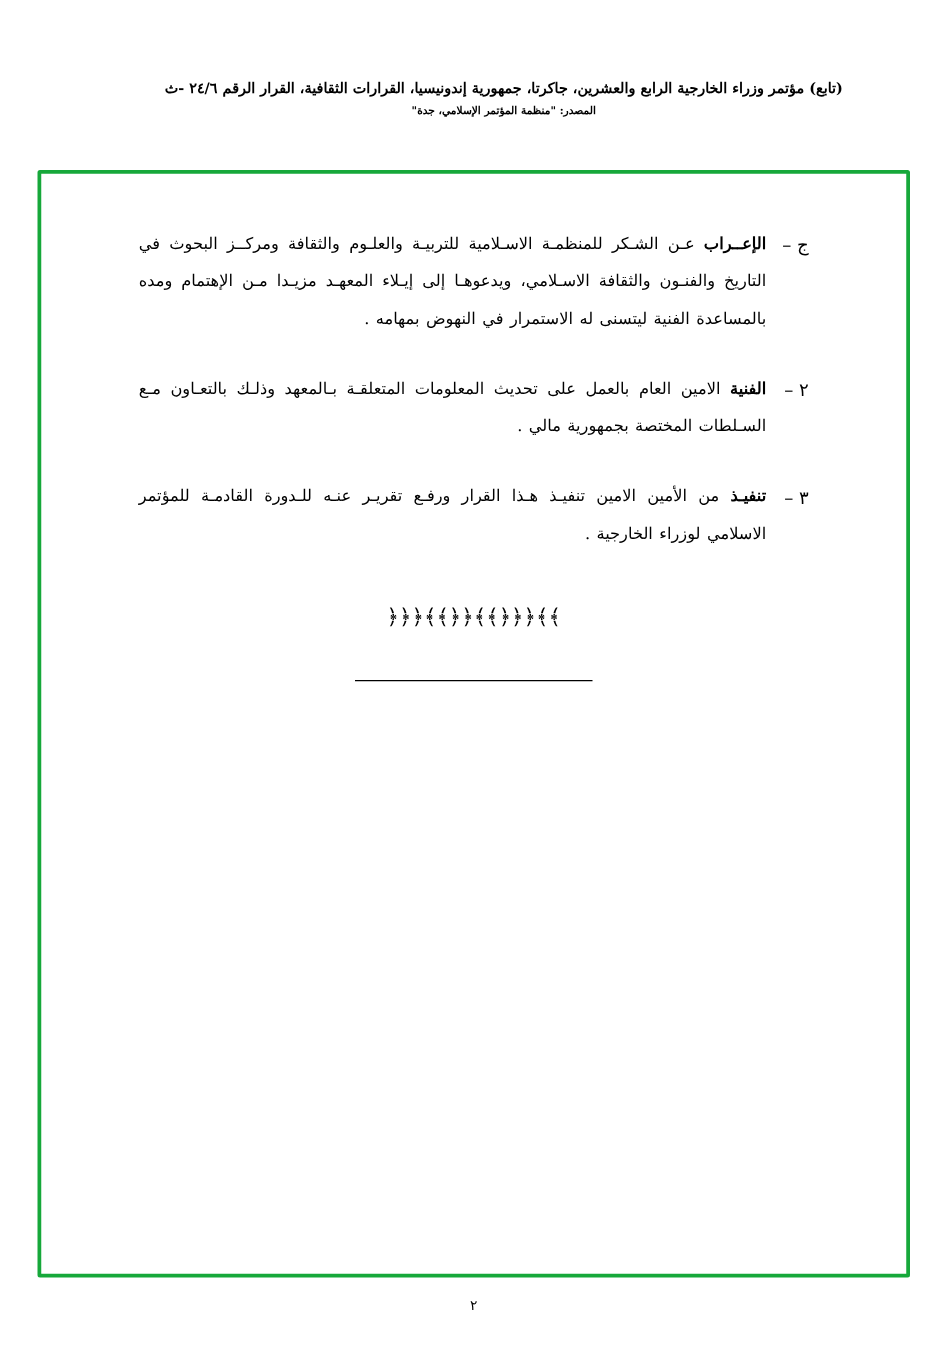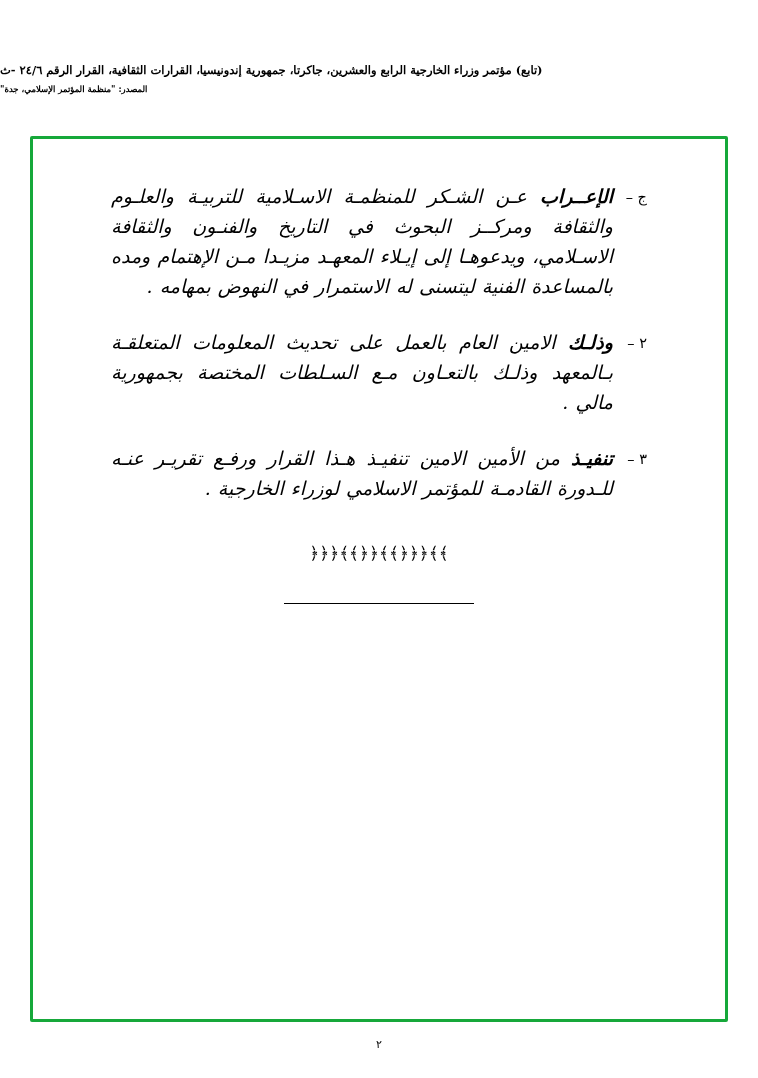--- a/index.html
+++ b/index.html
@@ -21,21 +21,22 @@
     inset: 0;
     background: #ffffff;
   }
 
   
   .header {
     position: absolute;
     top: 62px;
     left: 0;
     right: 0;
-    text-align: left;
+    text-align: center;
+    padding-left: 48px;
   }
   .header-line1 {
     font-size: 11.5px;
     font-weight: bold;
     letter-spacing: 0px;
     line-height: 16px;
     color: #000;
     direction: rtl;
   }
   .header-line2 {
@@ -79,26 +80,25 @@
     flex: 0 0 auto;
     width: 34px;
     font-size: 14.5px;
     line-height: 30px;
     text-align: right;
     padding-top: 1px;
     white-space: nowrap;
   }
   .ptext {
     flex: 1 1 auto;
-    font-size: 19px;
+    font-size: 13px;
     line-height: 30px;
     text-align: justify;
     text-align-last: right;
     word-spacing: 1px;
-    font-style: italic;
   }
   .ptext b {
     font-weight: bold;
     letter-spacing: 1px;
   }
 
   .para-c .marker { width: 34px; }
   .para-2 { margin-top: 26px; }
   .para-3 { margin-top: 26px; }
 
@@ -148,21 +148,21 @@
   <div class="frame">
     <div class="content">
 
       <div class="para para-c">
         <div class="marker">ج –</div>
         <div class="ptext"><b>الإعــراب</b><span> عـن الشـكر للمنظمـة الاسـلامية للتربيـة والعلـوم والثقافة ومركــز البحوث في التاريخ والفنـون والثقافة الاسـلامي، ويدعوهـا إلى إيـلاء المعهـد مزيـدا مـن الإهتمام ومده بالمساعدة الفنية ليتسنى له الاستمرار في النهوض بمهامه .</span></div>
       </div>
 
       <div class="para para-2">
         <div class="marker">٢ –</div>
-        <div class="ptext"><b>وذلـك</b><span> الامين العام بالعمل على تحديث المعلومات المتعلقـة بـالمعهد وذلـك بالتعـاون مـع السـلطات المختصة بجمهورية مالي .</span></div>
+        <div class="ptext"><b>الفنية</b><span> الامين العام بالعمل على تحديث المعلومات المتعلقـة بـالمعهد وذلـك بالتعـاون مـع السـلطات المختصة بجمهورية مالي .</span></div>
       </div>
 
       <div class="para para-3">
         <div class="marker">٣ –</div>
         <div class="ptext"><b>تنفيـذ</b><span> من الأمين الامين تنفيـذ هـذا القرار ورفـع تقريـر عنـه للـدورة القادمـة للمؤتمر الاسلامي لوزراء الخارجية .</span></div>
       </div>
 
       <div class="ornament">﴿﴿﴿﴾﴾﴿﴿﴾﴾﴿﴿﴿﴾﴾</div>
 
       <div class="rule-wrap">

